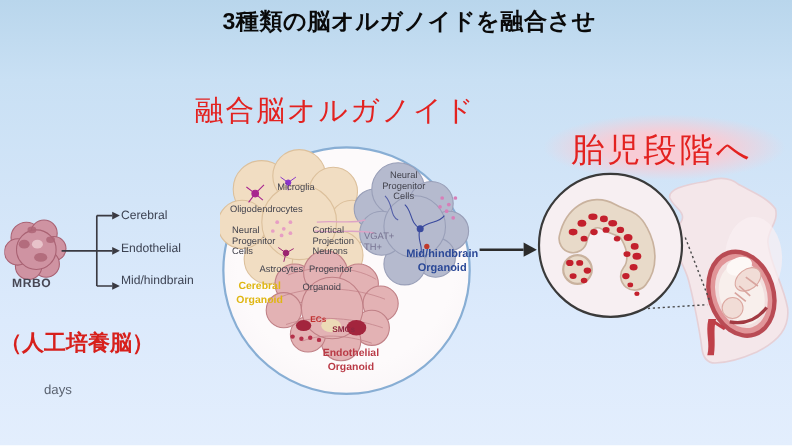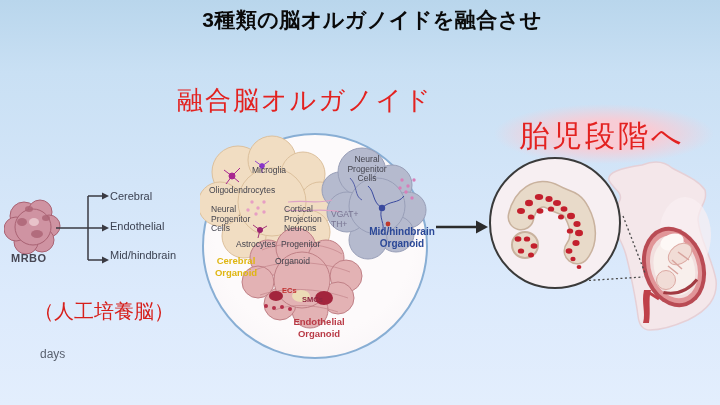--- a/index.html
+++ b/index.html
@@ -19,21 +19,21 @@
   #fusion-title{left:177px; top:83px; font-size:26px; letter-spacing:2px;}
   #fetal-title{left:519px; top:116px; font-size:30px; letter-spacing:3px;}
   #fetal-glow{
     left:494px; top:104px; width:220px; height:60px; border-radius:30px;
     background:radial-gradient(closest-side,#f8ccd5 45%,rgba(248,204,213,0) 100%);
   }
   
   #mrbo-label{left:11px; top:252px; font-weight:700; font-size:11px; color:#474754; letter-spacing:.5px;}
   .branch-label{position:absolute; left:110px; font-size:11px; color:#3c4252;}
   #caption1{left:0; top:272px; width:184px; text-align:center; font-weight:800; font-size:22px; color:#d7201c;}
-  #caption2{left:12px; top:298px; width:184px; text-align:center; font-weight:400; font-size:20px; color:#d7201c;}
+  #caption2{left:0; top:298px; width:184px; text-align:left; font-weight:700; font-size:20px; color:#d7201c;}
   #days-label{left:40px; top:347px; font-size:12px; color:#5a6270;}
   
   #center-circle{
     left:202px; top:133px; width:226px; height:226px; border-radius:50%;
     border:2.5px solid #88aed4; box-sizing:border-box;
     background:radial-gradient(circle at 50% 45%,#fdfafb 60%,#f6f1f4 100%);
   }
   .cell{position:absolute; font-size:8.5px; line-height:9.5px; color:#44444e; white-space:pre-line;}
   .cell.ctr{text-align:center;}
   .org-label{position:absolute; font-weight:800; font-size:9.5px; line-height:11.5px; text-align:center; white-space:pre-line;}

